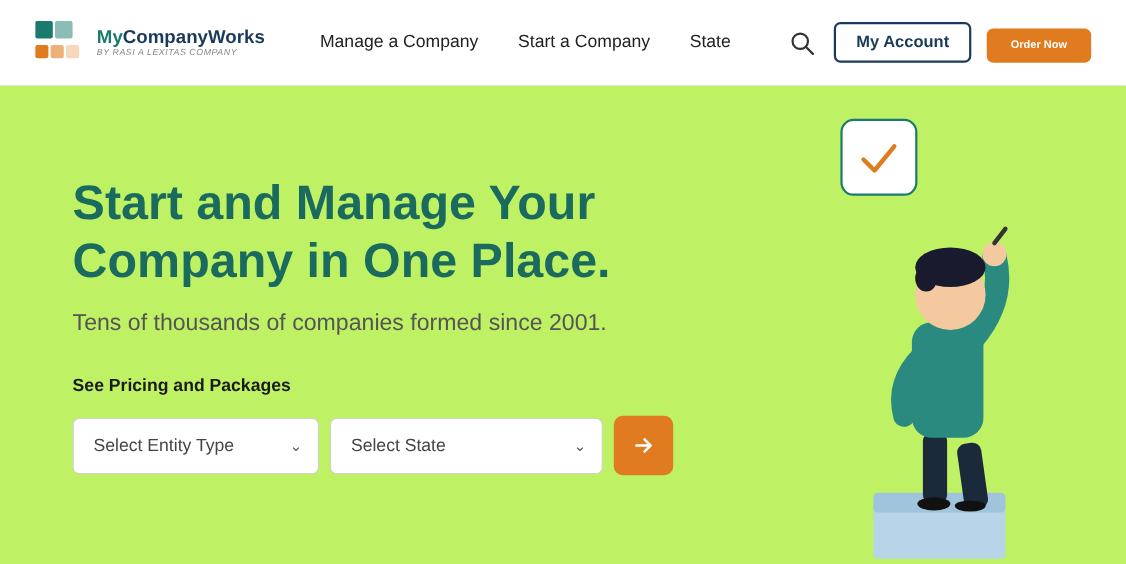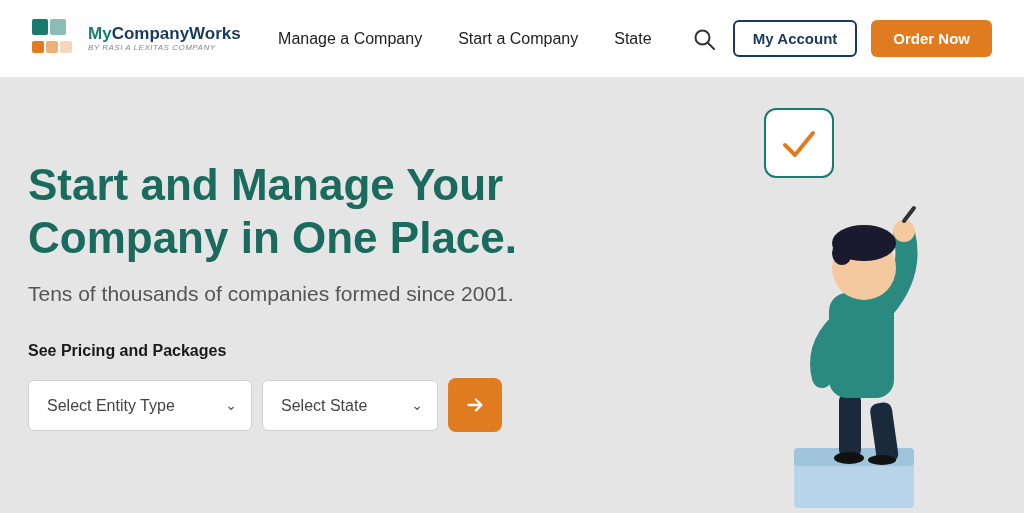--- a/index.html
+++ b/index.html
@@ -77,33 +77,33 @@
       font-size: 15px;
       font-weight: 600;
       cursor: pointer;
     }
     .order-now-btn {
       background: #e07b20;
       border: none;
       color: #fff;
       padding: 10px 22px;
       border-radius: 6px;
-      font-size: 15px;
+      font-size: 10px;
       font-weight: 700;
       cursor: pointer;
     }
 
     
     .hero {
-      background: #e5e5e5;
+      background: #bef264;
       min-height: 435px;
       display: flex;
       align-items: center;
       position: relative;
-      padding: 40px 48px 0 28px;
+      padding: 40px 48px 0 66px;
       overflow: hidden;
     }
     .hero-content {
       max-width: 560px;
       padding-bottom: 40px;
     }
     .hero-title {
       font-size: 44px;
       font-weight: 800;
       color: #1a6b5e;
@@ -139,21 +139,21 @@
       border: none;
       background: transparent;
       padding: 16px 48px 16px 18px;
       font-size: 16px;
       color: #444;
       cursor: pointer;
       outline: none;
       width: 100%;
     }
     .select-entity { width: 224px; }
-    .select-state { width: 176px; }
+    .select-state { width: 248px; }
     .chevron-icon {
       position: absolute;
       right: 14px;
       top: 50%;
       transform: translateY(-50%);
       pointer-events: none;
       color: #555;
       font-size: 14px;
     }
     .go-btn {

